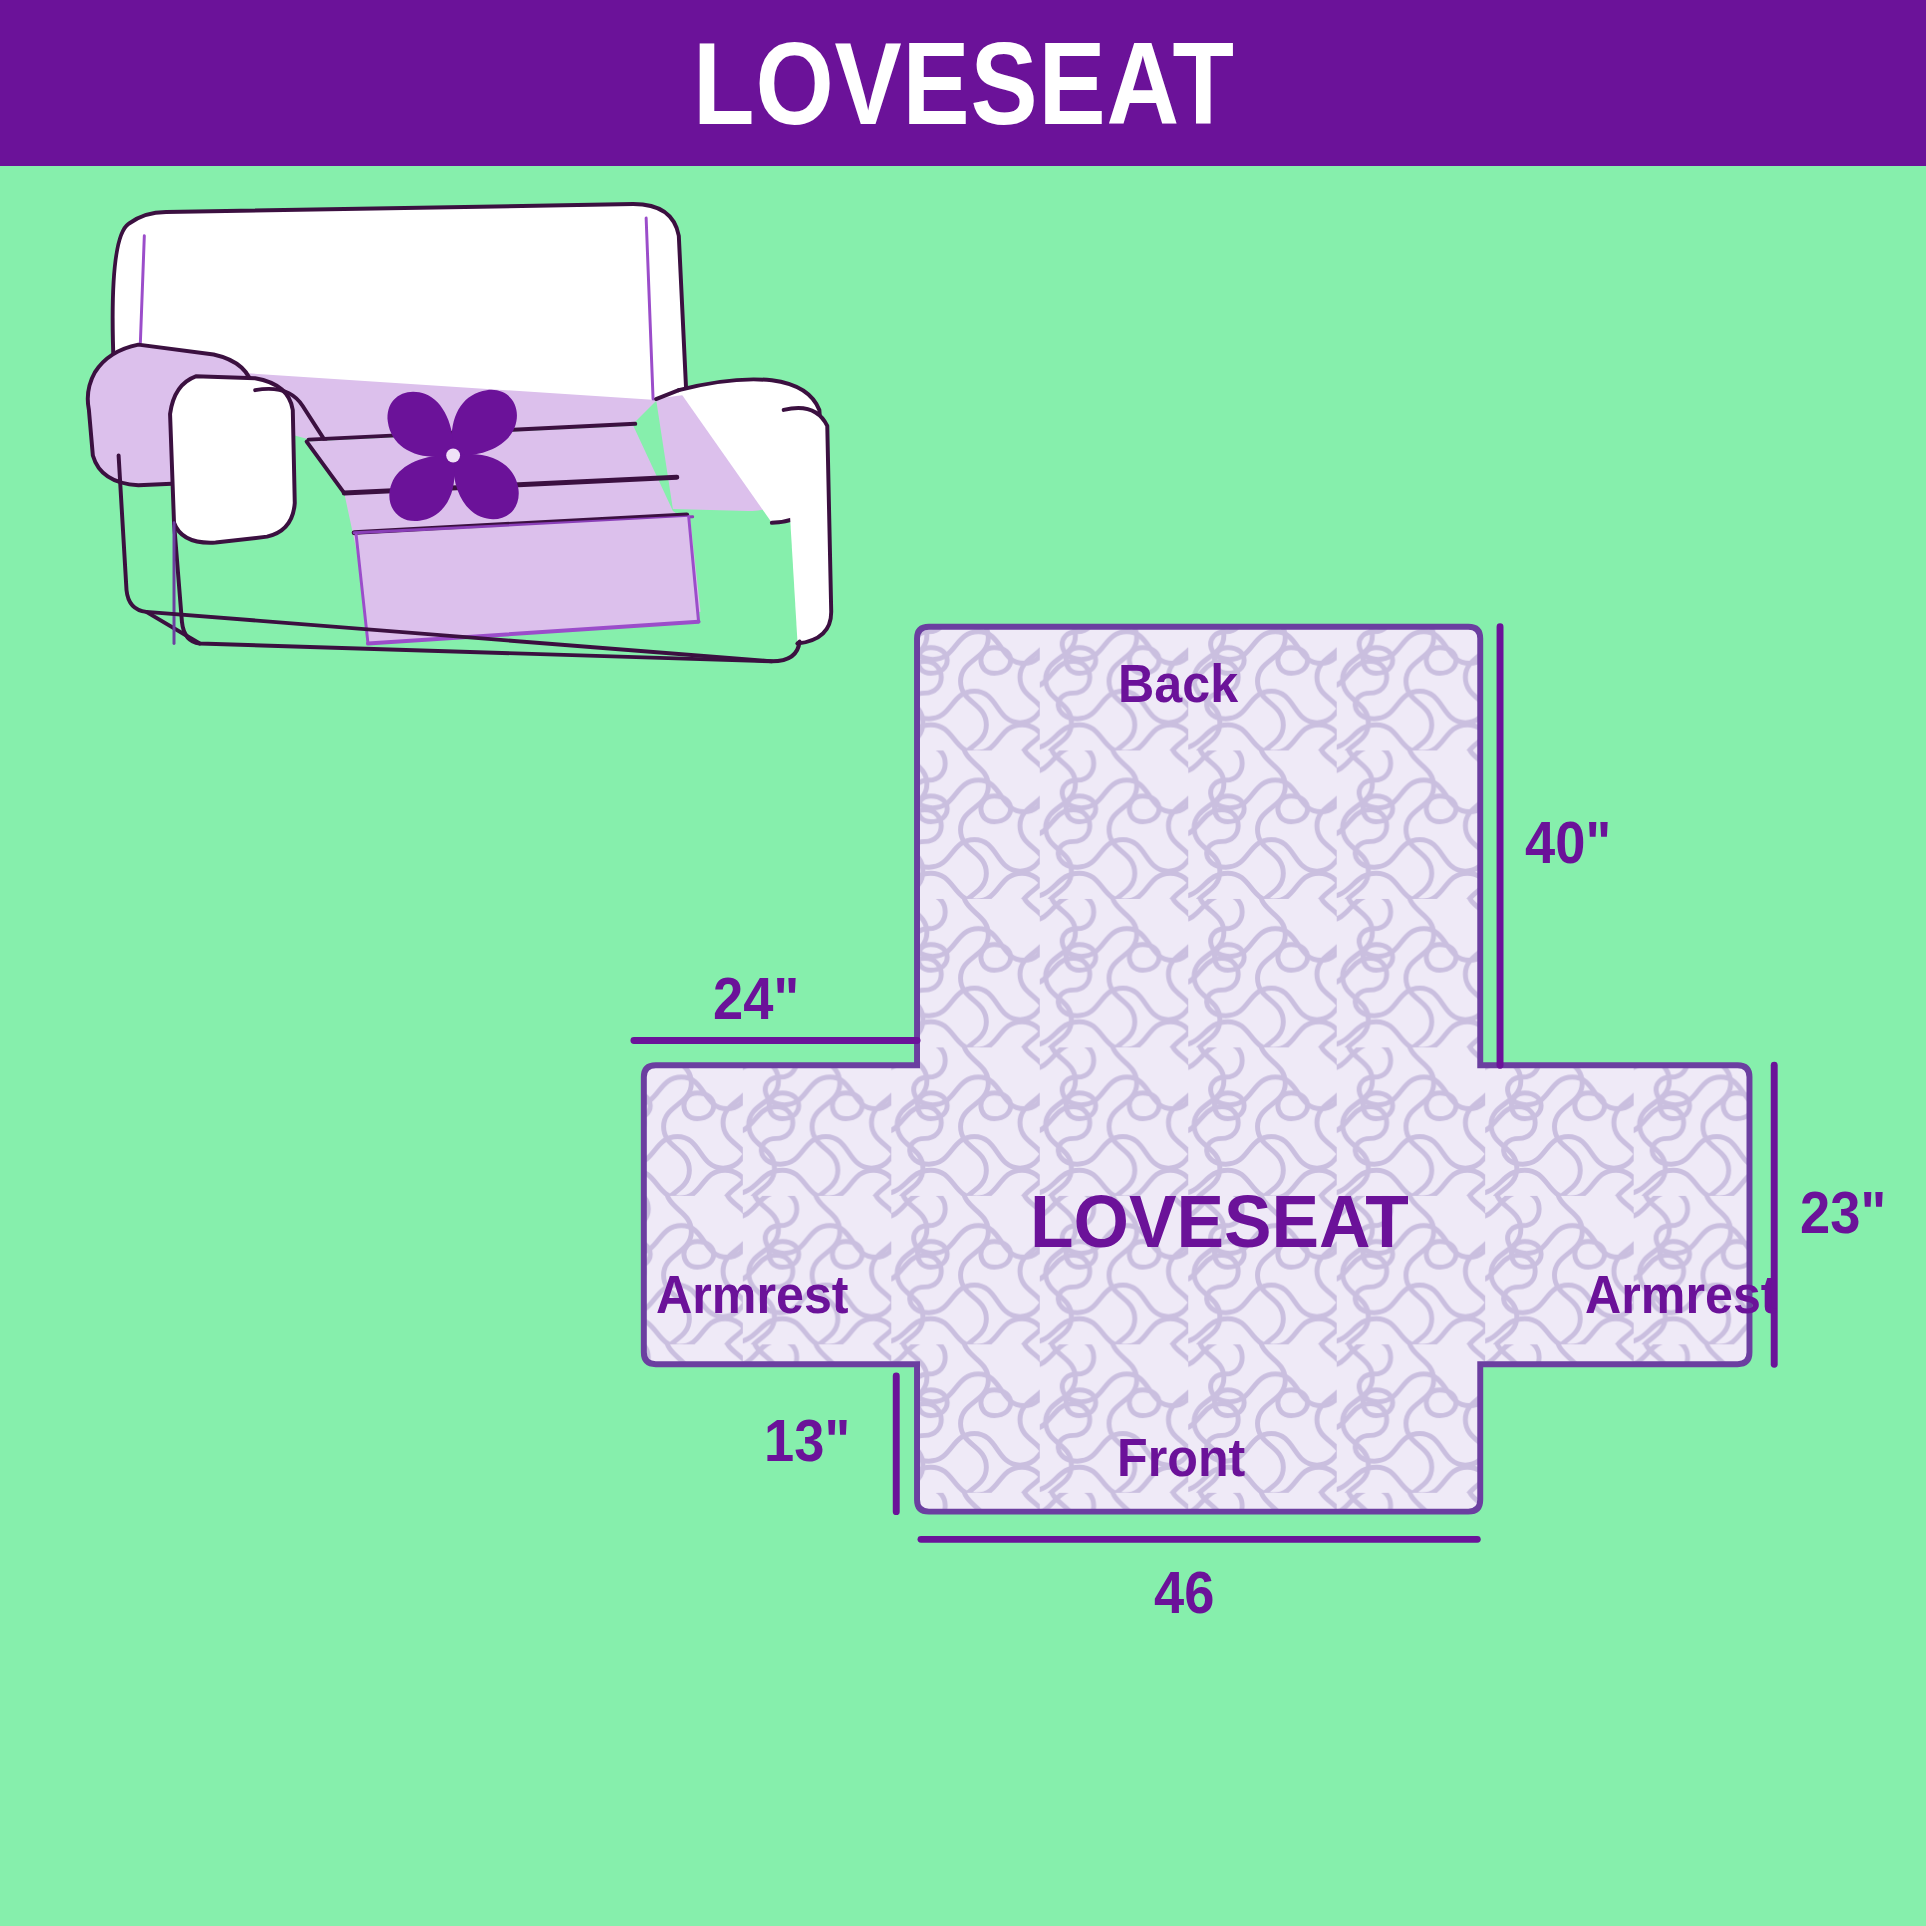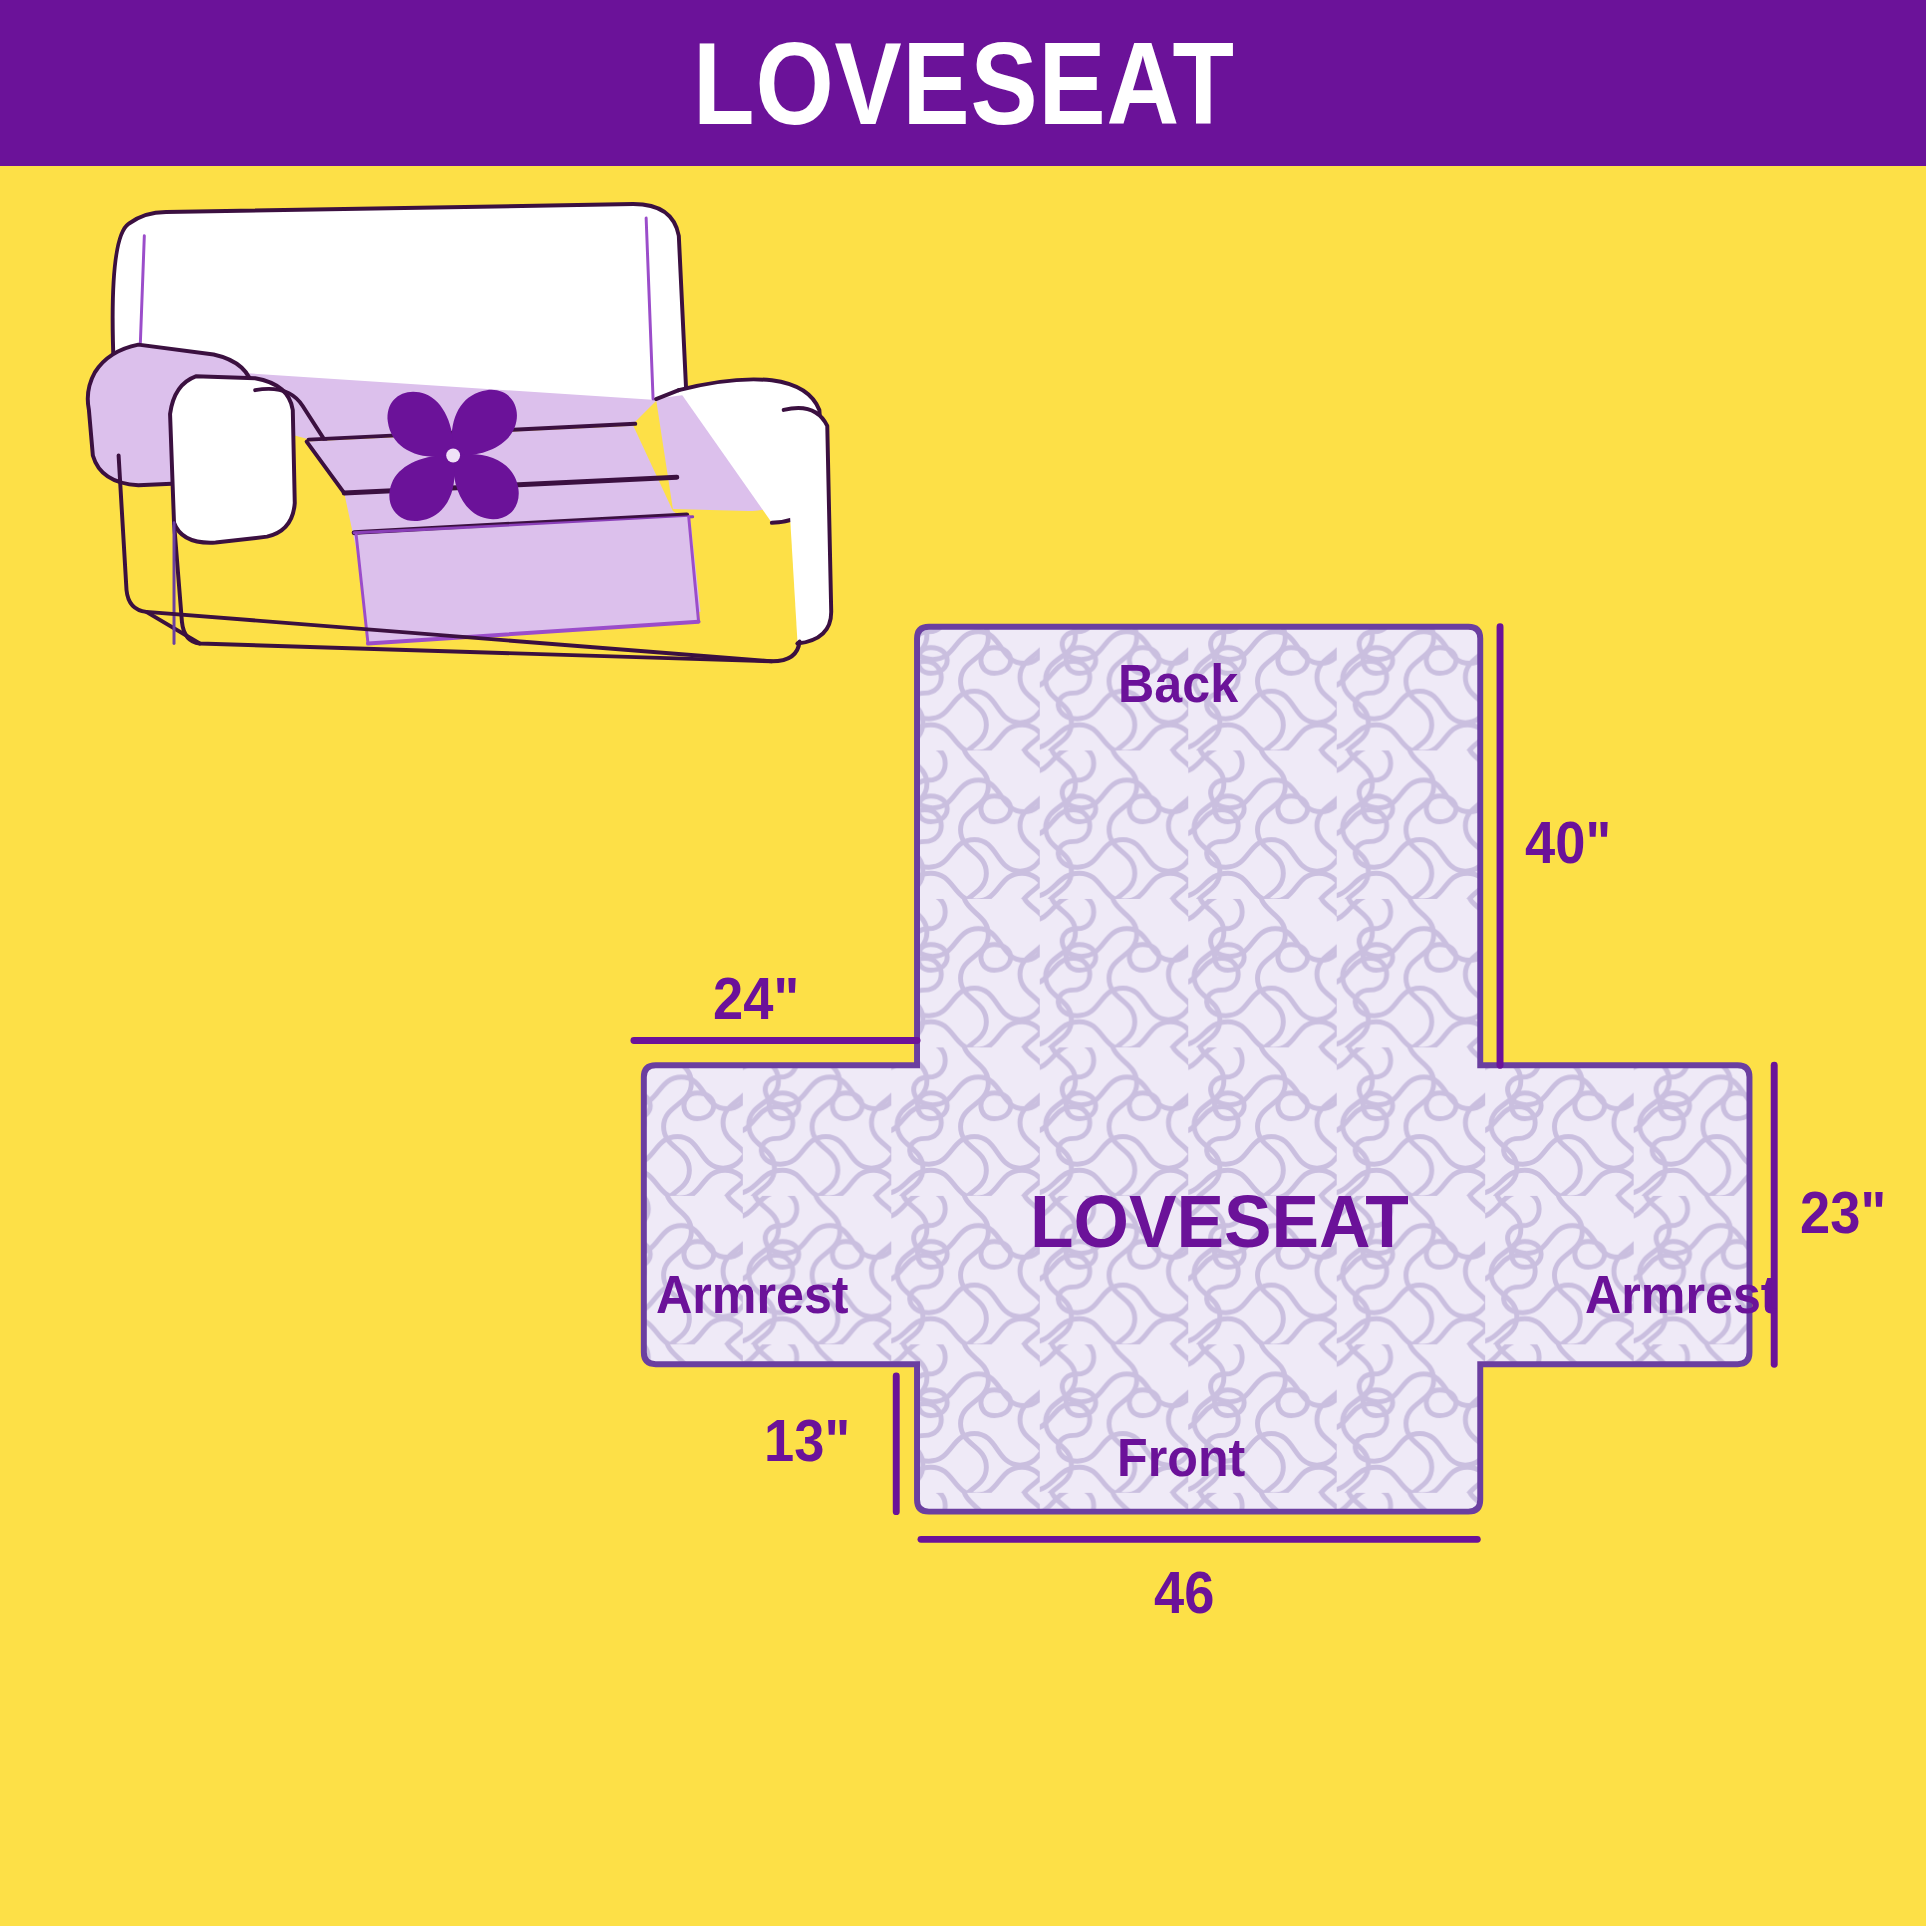--- a/index.html
+++ b/index.html
@@ -22,21 +22,21 @@
     letter-spacing:1px;
     line-height:1;
     transform:scaleX(0.86);
     font-family:"Liberation Sans", sans-serif;
   }
 
   
   #stage{
     position:absolute;left:0;top:166px;
     width:1927px;height:1760px;
-    background:#fde047;
+    background:#86efac;
   }
 
   
   #sofa-illustration{
     position:absolute;left:79px;top:30px;width:871px;height:515px;
   }
   #sofa-illustration svg{display:block;width:100%;height:100%;}
 
   
   #pattern-diagram{

